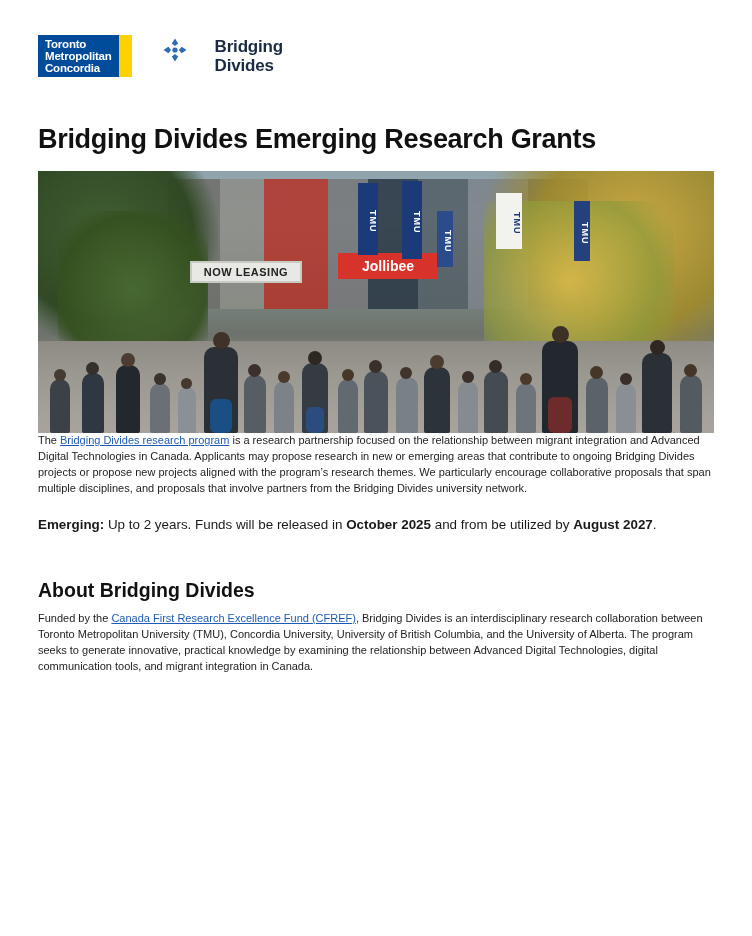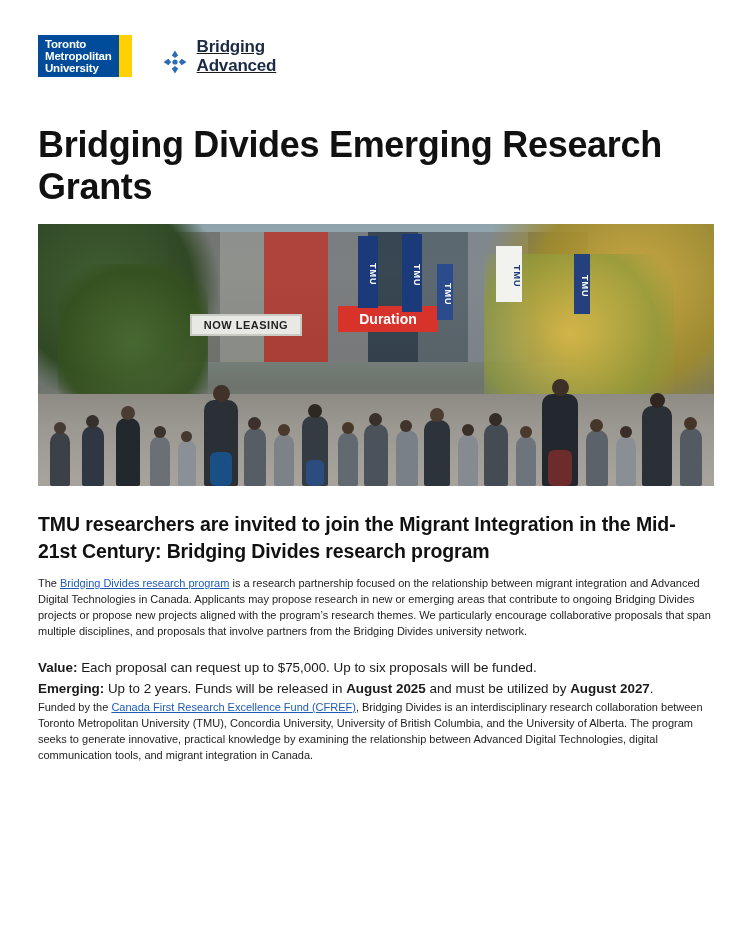--- a/index.html
+++ b/index.html
@@ -43,41 +43,40 @@
     font-size: 11.5px;
     letter-spacing: -0.2px;
   }
   .tmu-blue span { display: block; white-space: nowrap; }
   .tmu-yellow {
     width: 13px;
     background: #ffd100;
   }
   .bd-logo {
     display: flex;
-    align-items: flex-end;
-    gap: 9px;
-    text-decoration: underline;
+    align-items: flex-start;
+    gap: 27px;
   }
   .bd-mark {
     width: 26px; height: 26px;
     position: relative;
     flex: none;
   }
   .bd-text {
     font-weight: bold;
     font-size: 17px;
     line-height: 1.12;
     color: #1b2a44;
     letter-spacing: -0.2px;
   }
   .bd-text span { display: block; }
 
   
   h1.page-title {
-    font-size: 36px;
+    font-size: 27px;
     font-weight: bold;
     letter-spacing: -0.3px;
     margin: 42px 0 16px 0;
     color: #111111;
   }
 
   
   .hero {
     width: 676px;
     height: 262px;
@@ -193,56 +192,56 @@
 </head>
 <body>
 
 <div class="page">
 
   <div class="header">
     <div class="tmu-logo">
       <div class="tmu-blue">
         <span>Toronto</span>
         <span>Metropolitan</span>
-        <span>University</span>
+        <span>Concordia</span>
       </div>
       <div class="tmu-yellow"></div>
     </div>
 
     <div class="bd-logo">
       <span class="bd-mark">
         <svg width="26" height="26" viewBox="0 0 26 26" aria-hidden="true">
           <g fill="#2d6cb5">
             <path d="M13 1.5 L16.2 6.4 L13 9.1 L9.8 6.4 Z"></path>
             <path d="M13 24.5 L9.8 19.6 L13 16.9 L16.2 19.6 Z"></path>
             <path d="M1.5 13 L6.4 9.8 L9.1 13 L6.4 16.2 Z"></path>
             <path d="M24.5 13 L19.6 16.2 L16.9 13 L19.6 9.8 Z"></path>
             <circle cx="13" cy="13" r="2.6"></circle>
           </g>
         </svg>
       </span>
       <span class="bd-text">
         <span>Bridging</span>
-        <span>Advanced</span>
+        <span>Divides</span>
       </span>
     </div>
   </div>
 
   <h1 class="page-title">Bridging Divides Emerging Research Grants</h1>
 
   <div class="hero">
     <div class="hero-sky"></div>
     <div class="hero-buildings"></div>
     <div class="hero-trees-l"></div>
     <div class="hero-trees-l2"></div>
     <div class="hero-trees-r"></div>
     <div class="hero-trees-r2"></div>
 
     <div class="hero-sign-nl">NOW LEASING</div>
-    <div class="hero-sign-jo">Duration</div>
+    <div class="hero-sign-jo">Jollibee</div>
 
     <div class="banner b1">TMU</div>
     <div class="banner b2">TMU</div>
     <div class="banner b3">TMU</div>
     <div class="banner b4">TMU</div>
     <div class="banner b5">TMU</div>
 
     <div class="hero-road"></div>
 
     <div class="crowd">
@@ -289,32 +288,29 @@
       <span class="phead" style="left:612px; bottom:78px; width:15px; height:15px; background:#2f2621;"></span>
       <span class="p" style="left:642px; width:22px; height:58px; background:#545a62;"></span>
       <span class="phead" style="left:646px; bottom:56px; width:13px; height:13px; background:#443528;"></span>
 
       <span class="p" style="left:172px; width:22px; height:34px; background:#1a4f86; border-radius:6px;"></span>
       <span class="p" style="left:510px; width:24px; height:36px; background:#6d2b2b; border-radius:6px;"></span>
       <span class="p" style="left:268px; width:18px; height:26px; background:#2b4c7e; border-radius:5px;"></span>
     </div>
   </div>
 
-  <h2 class="sub-head">TMU researchers are invited to join the Migrant Integration in the Mid-21st Century: Bridging Divides research program</h2>
 
   <p class="body">
     <span>The </span><a class="link" href="#">Bridging Divides research program</a><span> is a research partnership focused on the relationship between migrant integration and Advanced Digital Technologies in Canada. Applicants may propose research in new or emerging areas that contribute to ongoing Bridging Divides projects or propose new projects aligned with the program’s research themes. We particularly encourage collaborative proposals that span multiple disciplines, and proposals that involve partners from the Bridging Divides university network.</span>
   </p>
 
   <div class="facts">
     <div>
-      <b>Value:</b><span> Each proposal can request up to $75,000. Up to six proposals will be funded.</span>
-    </div>
-    <div>
-      <b>Emerging:</b><span> Up to 2 years. Funds will be released in </span><b>August 2025</b><span> and must be utilized by </span><b>August 2027</b><span>.</span>
+      <b>Emerging:</b><span> Up to 2 years. Funds will be released in </span><b>October 2025</b><span> and from be utilized by </span><b>August 2027</b><span>.</span>
     </div>
   </div>
 
+  <h2 class="section-head">About Bridging Divides</h2>
   <p class="body">
     <span>Funded by the </span><a class="link" href="#">Canada First Research Excellence Fund (CFREF)</a><span>, Bridging Divides is an interdisciplinary research collaboration between Toronto Metropolitan University (TMU), Concordia University, University of British Columbia, and the University of Alberta. The program seeks to generate innovative, practical knowledge by examining the relationship between Advanced Digital Technologies, digital communication tools, and migrant integration in Canada.</span>
   </p>
 
 </div>
 
 </body></html>

